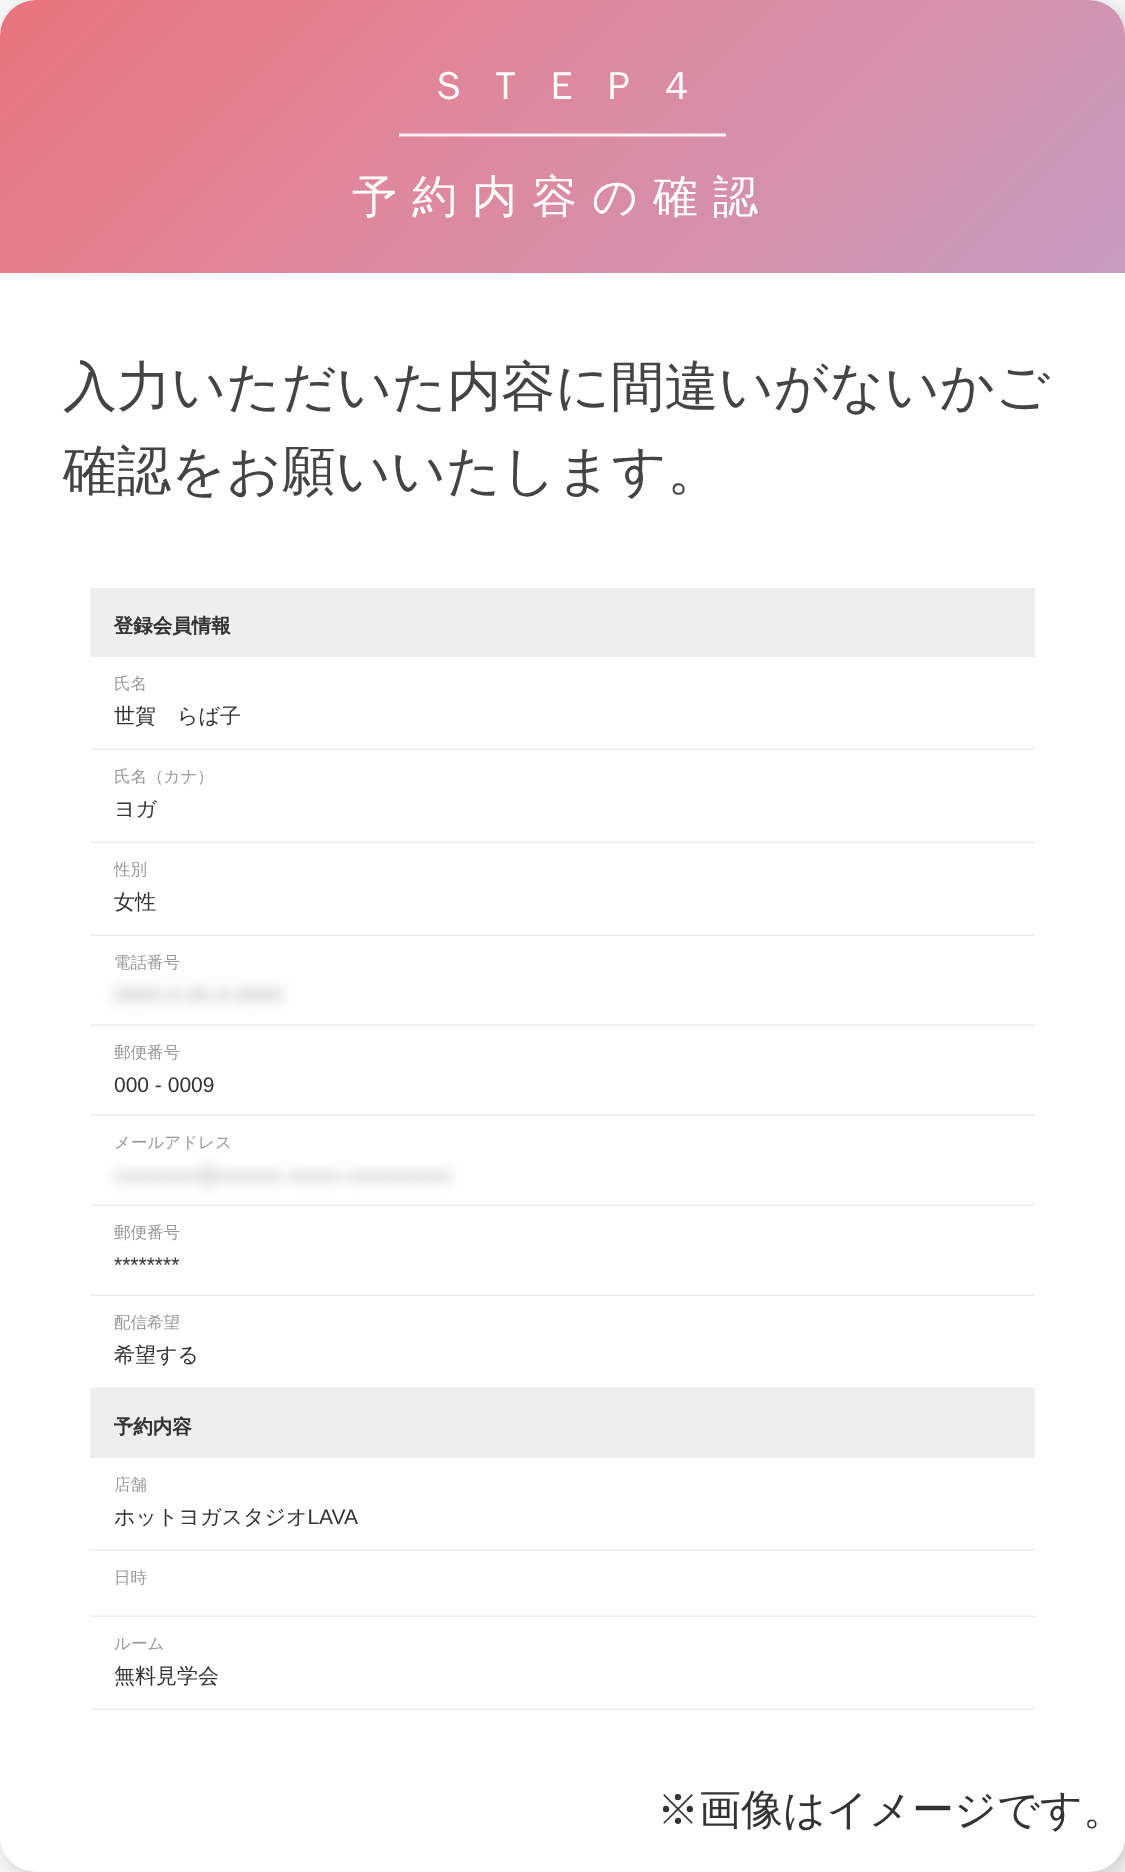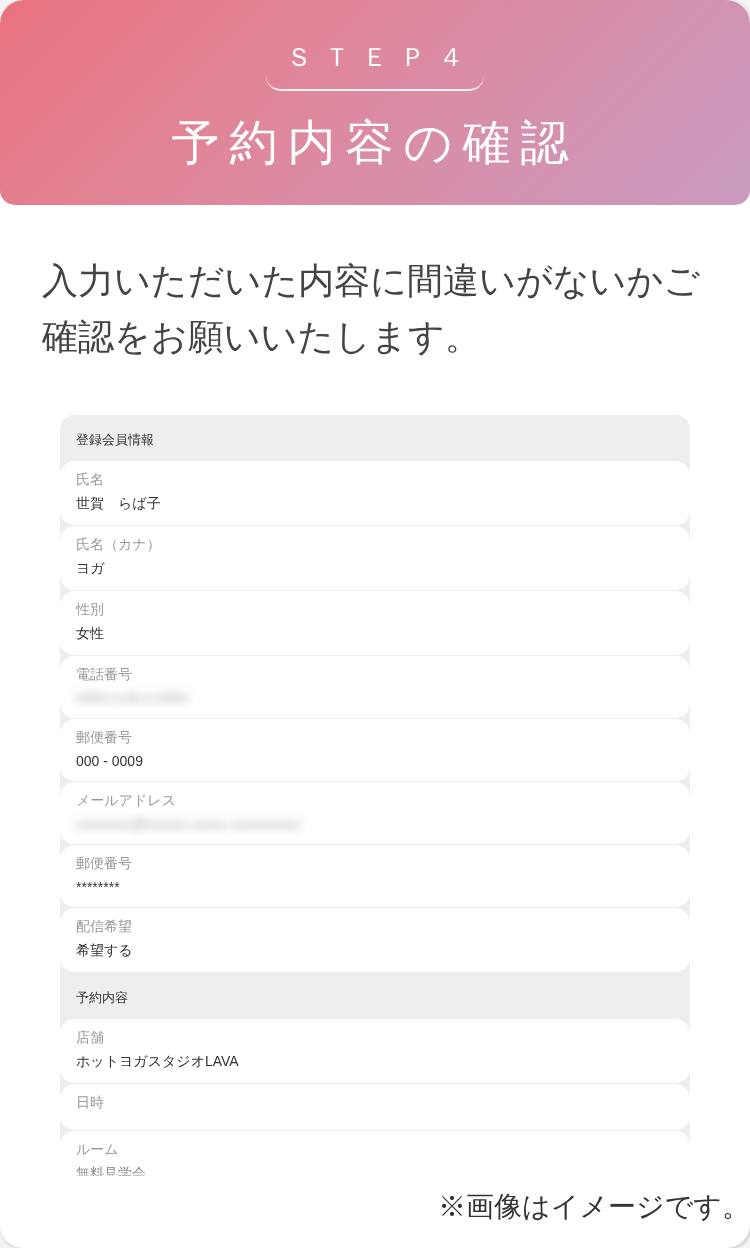--- a/index.html
+++ b/index.html
@@ -1,19 +1,18 @@
 <!DOCTYPE html>
 <html><head>
   <meta charset="utf-8">
   <style>
     * {
       margin: 0;
       padding: 0;
       box-sizing: border-box;
-      border-radius: 15px;
     }
     body {
       font-family: "Hiragino Sans", "Hiragino Kaku Gothic ProN", "Yu Gothic", "Meiryo", sans-serif;
       background: #f5f5f5;
       padding: 0;
       width: 750px;
       height: 1248px;
     }
     .card {
       width: 750px;
@@ -35,50 +34,50 @@
       letter-spacing: 12px;
       font-weight: 400;
       padding-bottom: 14px;
       margin-bottom: 20px;
       display: inline-block;
       border-bottom: 2px solid rgba(255,255,255,0.9);
       padding-left: 20px;
       padding-right: 8px;
     }
     .header-title {
-      font-size: 48px;
+      font-size: 30px;
       letter-spacing: 10px;
       font-weight: 500;
     }
     .description {
       padding: 48px 42px 20px;
       font-size: 36px;
       color: #444;
       line-height: 1.55;
       font-weight: 400;
     }
     .form-container {
       background: #eeeeee;
       margin: 30px 60px 0;
       padding: 0;
     }
     .section-title {
       font-size: 13px;
-      font-weight: 400;
+      font-weight: 700;
       color: #333;
       padding: 16px 16px 12px;
       background: #eeeeee;
     }
     .field-row {
       background: #fff;
       border-bottom: 1px solid #eeeeee;
       padding: 10px 16px 12px;
     }
     .field-label {
-      font-size: 14px;
+      font-size: 11px;
       color: #999;
       margin-bottom: 6px;
     }
     .field-value {
       font-size: 14px;
       color: #333;
     }
     .blurred {
       filter: blur(4px);
       color: #aaa;

